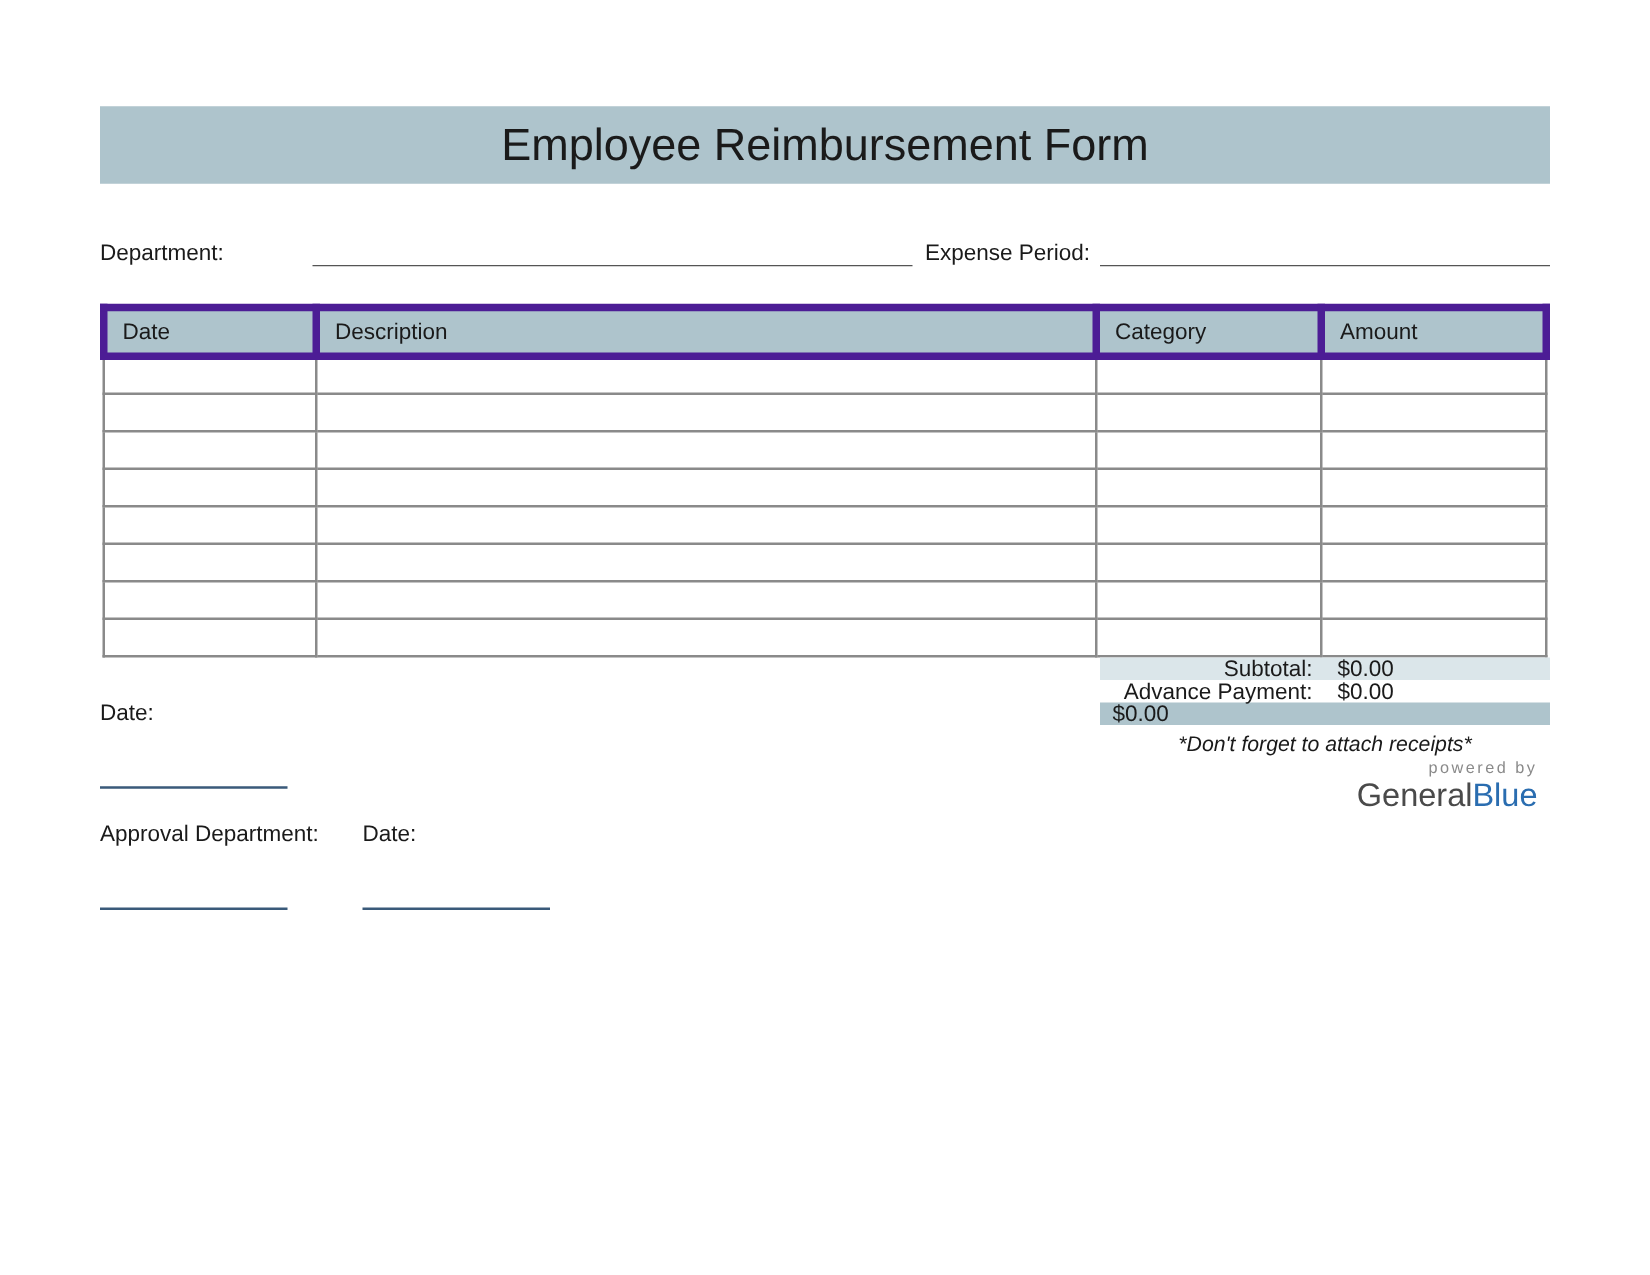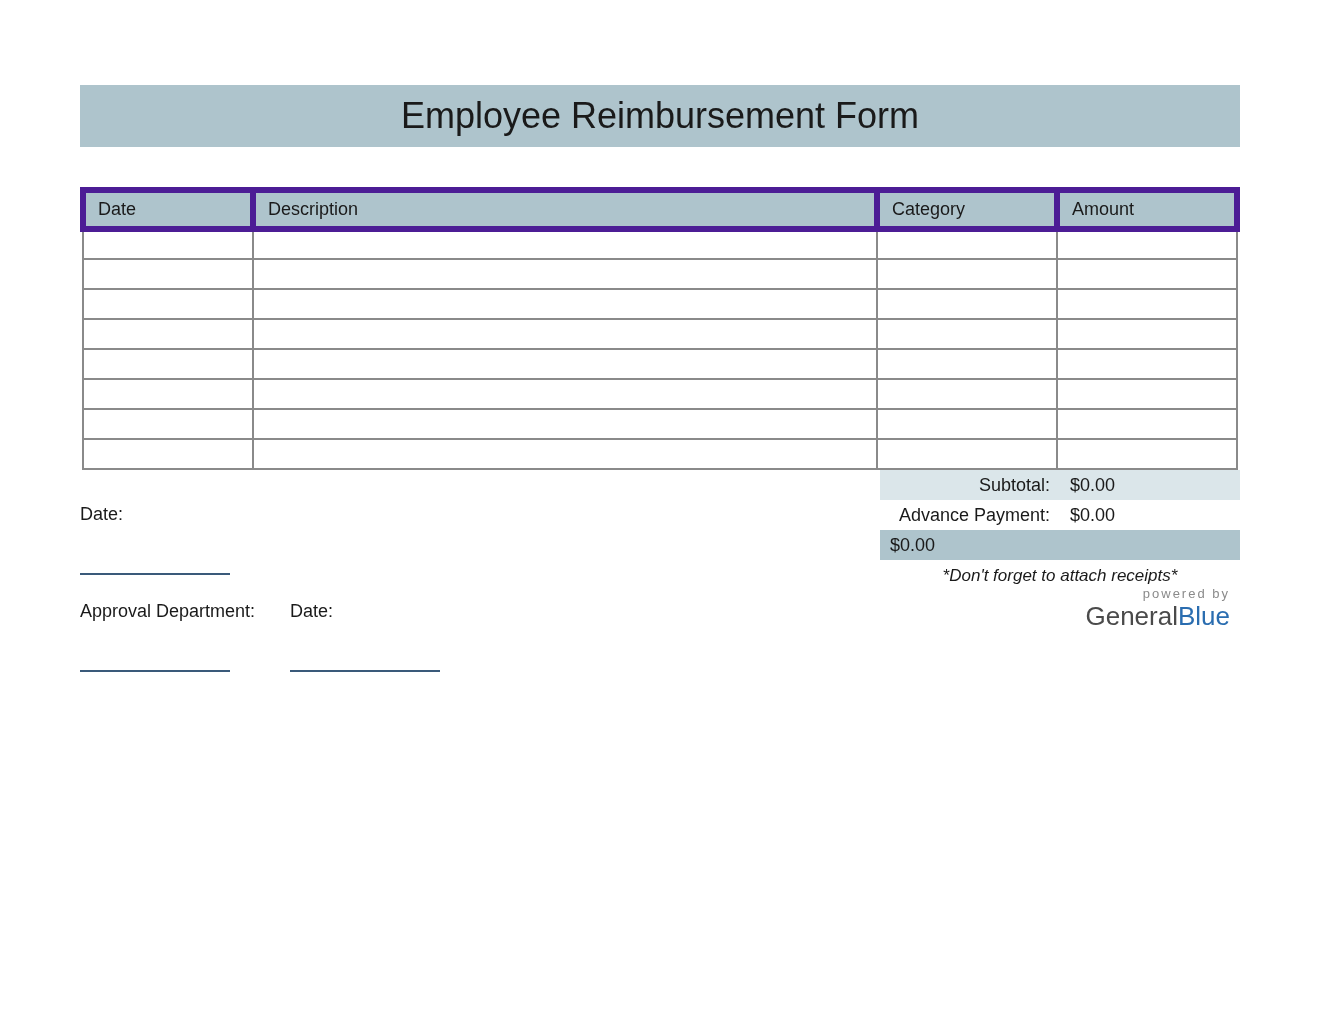--- a/index.html
+++ b/index.html
@@ -89,21 +89,21 @@
     margin-top: 28px;
   }
   .sig-group { display:flex; }
   .sig-block { margin-bottom: 26px; }
 
   .totals-col {
     width: 360px;
   }
   .tot-row {
     display: flex;
-    height: 30px;
+    height: 18px;
     align-items: center;
   }
   .tot-label {
     width: 180px;
     text-align: right;
     padding-right: 10px;
   }
   .tot-val {
     width: 180px;
     padding-left: 10px;
@@ -131,20 +131,26 @@
     color: #4a4a4a;
   }
   .brand-name .blue { color: #2a6db0; }
 </style>
 </head>
 <body>
 
 <div class="title-bar">Employee Reimbursement Form</div>
 
 <div class="info-block">
+  <div class="info-row">
+    <div class="info-label">Department:</div>
+    <div class="info-line" style="flex:1"></div>
+    <div class="info-label-mid" style="flex:0 0 150px">Expense Period:</div>
+    <div class="info-line" style="flex:0 0 360px"></div>
+  </div>
 </div>
 
 <table class="exp-table">
   <thead>
     <tr>
       <th class="col-date">Date</th>
       <th class="col-desc">Description</th>
       <th class="col-cat">Category</th>
       <th class="col-amt">Amount</th>
     </tr>

